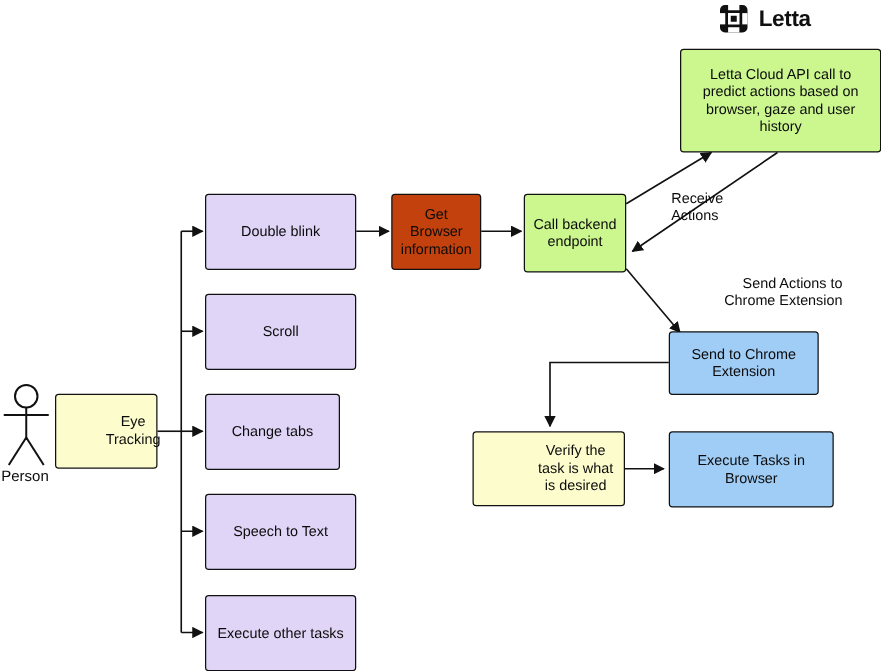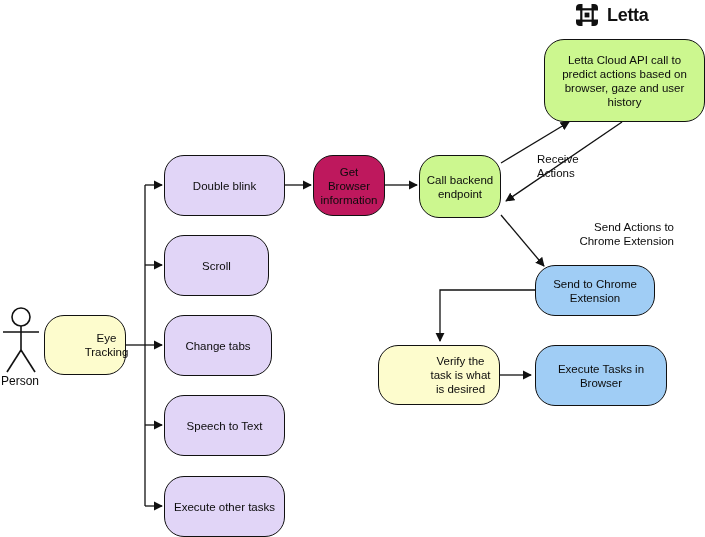--- a/index.html
+++ b/index.html
@@ -14,34 +14,34 @@
     position: relative;
     width: 705px;
     height: 537px;
     background: #ffffff;
     overflow: hidden;
   }
   .node {
     position: absolute;
     box-sizing: border-box;
     border: 1.3px solid #111111;
-    border-radius: 20px;
+    border-radius: 3px;
     display: flex;
     align-items: center;
     justify-content: center;
     text-align: center;
     color: #0b0b0b;
     font-size: 11.5px;
     line-height: 14px;
     padding: 2px 5px;
     font-family: "Liberation Sans", sans-serif;
   }
   .node-purple { background: #e1d5f7; }
   .node-green  { background: #ccf78f; }
-  .node-pink   { background: #be185d; }
+  .node-pink   { background: #c2410c; }
   .node-blue   { background: #a0cdf5; }
   .node-yellow { background: #fdfccd; padding-left: 48px; }
 
   .edge-label {
     position: absolute;
     font-size: 11.5px;
     line-height: 14px;
     color: #0b0b0b;
     text-align: center;
     white-space: pre-line;
@@ -139,21 +139,21 @@
       <rect x="7.4" y="7.4" width="9.2" height="9.2" fill="#ffffff"></rect>
       <rect x="9.6" y="9.6" width="4.8" height="4.8" fill="#101010"></rect>
     </svg>
     <span class="brand-name">Letta</span>
   </div>
 
   <div class="node node-yellow" style="left:44px;  top:315px; width:82px;  height:60px;">Eye Tracking</div>
 
   <div class="node node-purple" style="left:164px; top:155px; width:121px; height:61px;">Double blink</div>
 
-  <div class="node node-purple" style="left:164px; top:235px; width:105px; height:61px;text-align:right;">Scroll</div>
+  <div class="node node-purple" style="left:164px; top:235px; width:121px; height:61px;text-align:right;">Scroll</div>
 
   <div class="node node-purple" style="left:164px; top:315px; width:108px; height:61px;">Change tabs</div>
 
   <div class="node node-purple" style="left:164px; top:395px; width:121px; height:61px;">Speech to Text</div>
 
   <div class="node node-purple" style="left:164px; top:476px; width:121px; height:61px;">Execute other tasks</div>
 
   <div class="node node-pink" style="left:313px; top:155px; width:72px;  height:61px;">Get Browser information</div>
 
   <div class="node node-green" style="left:419px; top:155px; width:82px;  height:63px;">Call backend endpoint</div>

